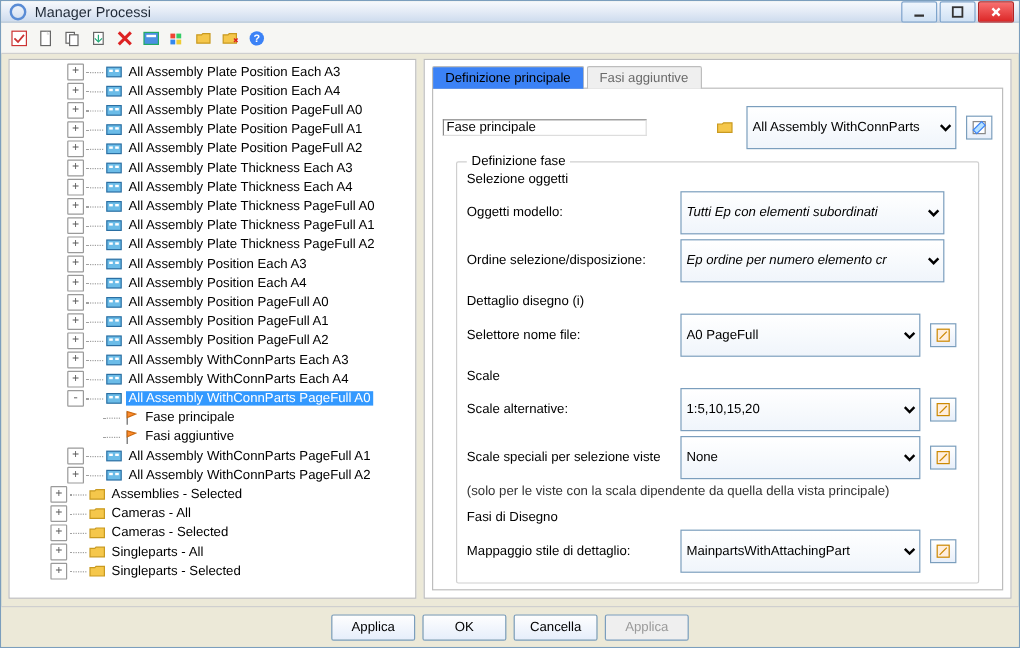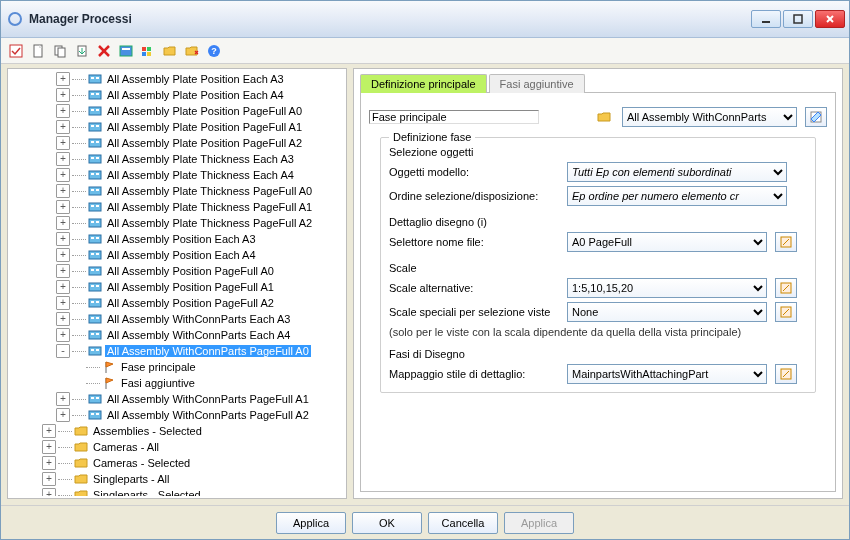--- a/index.html
+++ b/index.html
@@ -15,27 +15,26 @@
   .window {
     width: 850px;
     height: 540px;
     background: #ece9d8;
     border: 1px solid #7b9ebd;
     display: flex;
     flex-direction: column;
   }
   
   .titlebar {
-    height: 37px;
+    height: 18px;
     background: linear-gradient(#f7f9fc, #e4ebf6, #cedcee);
     border-bottom: 1px solid #a9bfd9;
     display: flex;
     align-items: center;
     padding: 0 4px;
-    font-weight: bold;
   }
   .titlebar .app-icon {
     width: 16px; height: 16px; margin: 0 6px 0 2px;
     display: inline-flex; align-items: center; justify-content: center;
     color: #3a6ea5;
   }
   .titlebar .title { flex: 1; color: #1f2937; font-size: 12px; }
   .win-btns { display: flex; gap: 2px; }
   .win-btn {
     width: 30px; height: 18px;
@@ -127,21 +126,21 @@
     border: 1px solid #bdbdbd;
     border-bottom: none;
     background: #efefef;
     color: #6a6a6a;
     font-size: 11px;
     border-top-left-radius: 2px;
     border-top-right-radius: 2px;
     position: relative;
     top: 1px;
   }
-  .tab.active { background:#bef264; color:#000; }
+  .tab.active { background:#3b82f6; color:#000; }
   .tabpage {
     margin: 0 6px 6px 6px;
     border: 1px solid #bdbdbd;
     flex: 1;
     padding: 10px 8px 8px 8px;
     overflow:auto;
   }
   .form-row {
     display: flex; align-items: center; gap: 8px;
     margin: 4px 0;
@@ -153,21 +152,21 @@
     border-radius: 2px;
     margin: 8px 11px;
     padding: 8px 8px 4px 8px;
     position: relative;
   }
   .group > .legend {
     position: absolute; top: -7px; left: 8px;
     background: #fff; padding: 0 4px; color:#000;
   }
   .sel {
-    height: 20px; width: 200px;
+    height: 36px; width: 200px;
     border: 1px solid #7b9ebd;
     background: linear-gradient(#fff,#f0f5fb);
     font-size: 11px;
   }
   .sel.wide { width: 220px; font-style: italic; }
   .mini-btn {
     width: 22px; height: 20px;
     border: 1px solid #7b9ebd;
     background: linear-gradient(#fff,#e8effa);
     display:inline-flex; align-items:center; justify-content:center;

